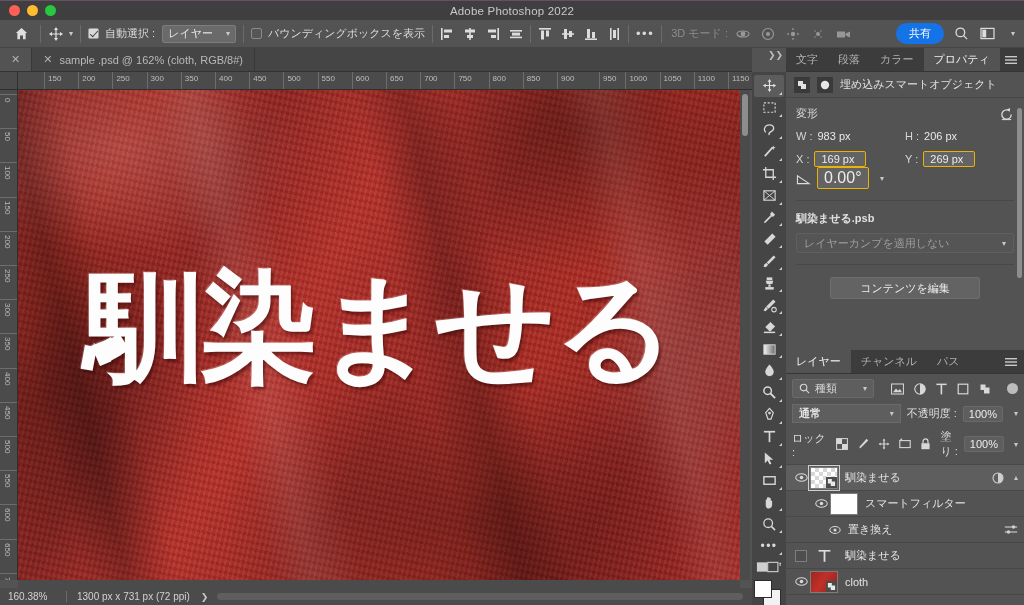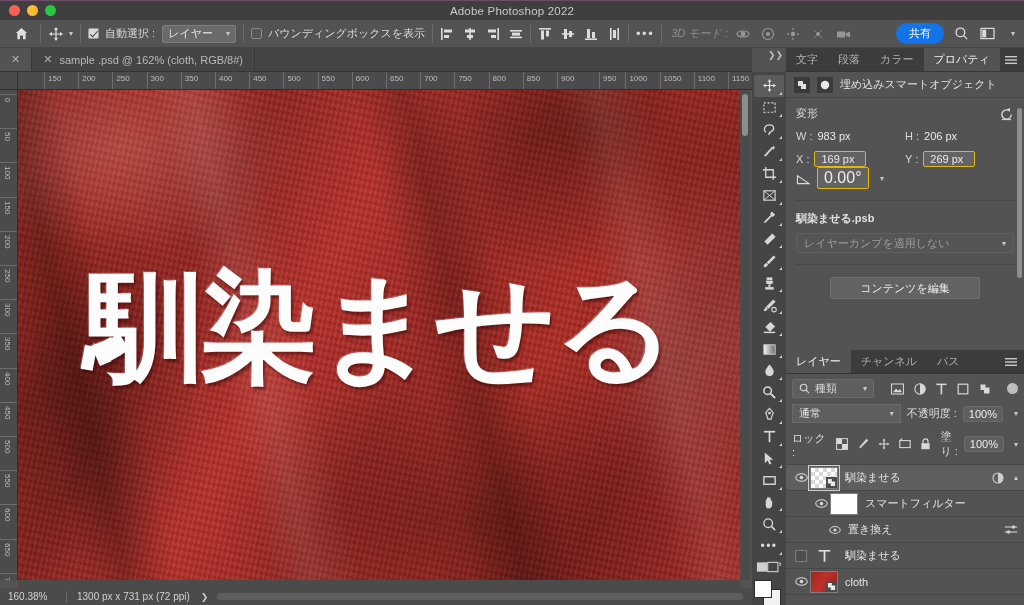--- a/index.html
+++ b/index.html
@@ -51,21 +51,21 @@
   }
   .chk.off { background:#565656; border-color:#8a8a8a; }
   .ob-label { margin-left:6px; font-size:11px; color:#dcdcdc; white-space:nowrap; }
   .ob-select {
     margin-left:7px; height:18px; min-width:62px; background:#6a6a6a;
     border:1px solid #7d7d7d; border-radius:2px; color:#e6e6e6;
     font-size:11px; display:flex; align-items:center; padding:0 5px;
     justify-content:space-between; gap:8px;
   }
   .align-grp { display:flex; align-items:center; gap:9px; }
-  .d3-label { color:#8d8d8d; font-size:11px; margin-left:2px;font-style:italic; }
+  .d3-label { color:#8d8d8d; font-size:11px; margin-left:2px; }
   .d3-grp { display:flex; align-items:center; gap:11px; opacity:.55; margin-left:8px;}
   .dots { letter-spacing:1.5px; color:#d8d8d8; font-size:13px; line-height:1; }
   .share-btn {
     background:#1473e6; color:#fff; font-size:11px; border-radius:11px;
     padding:3px 13px; margin-left:auto; margin-right:10px;
   }
   .ob-right-ico { margin-right:11px; }
 
   
   .tabbar {
@@ -249,21 +249,21 @@
   .toggle-pill{
     width:11px; height:11px; border-radius:50%; background:#bdbdbd; margin-left:6px;
   }
   .lblend{
     display:flex; align-items:center; gap:6px; padding:2px 6px 4px 6px;
     font-size:11px; color:#dcdcdc;
   }
   .blend-sel{
     flex:1; height:19px; background:#5e5e5e; border:1px solid #6a6a6a; border-radius:0;
     display:flex; align-items:center; justify-content:space-between; padding:0 6px;
-    font-size:11px; color:#e4e4e4;
+    font-size:11px; color:#e4e4e4;font-weight:bold;
   }
   .op-box{
     background:#5e5e5e; border:1px solid #6a6a6a; border-radius:2px; padding:1px 5px;
     color:#ececec; font-size:11px;
   }
   .llock{
     display:flex; align-items:center; gap:9px; padding:2px 6px 5px 6px;
     font-size:11px; color:#dcdcdc;
   }
   .llock .grow{ margin-left:auto; display:flex; align-items:center; gap:5px; }

